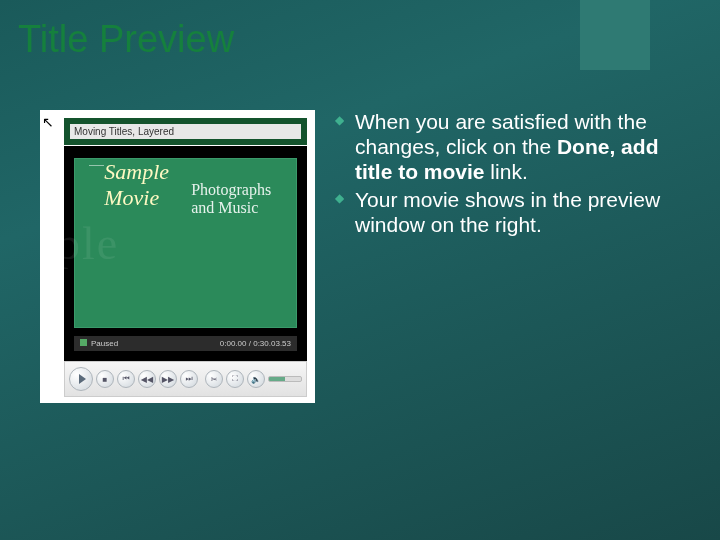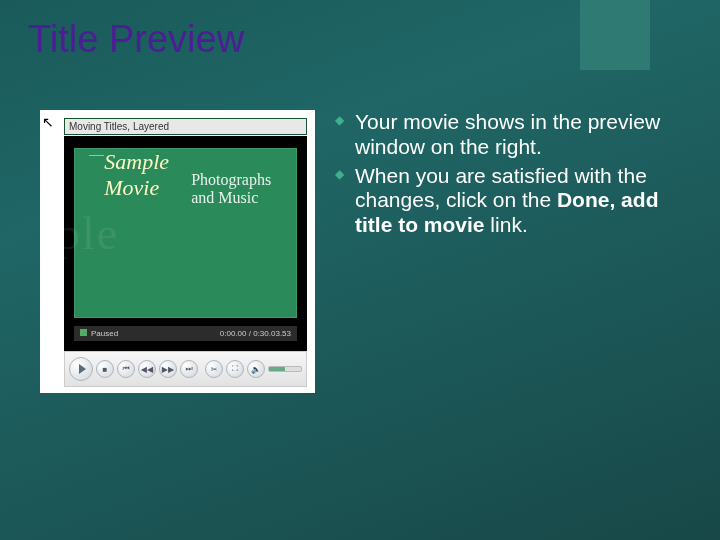--- a/index.html
+++ b/index.html
@@ -19,22 +19,21 @@
     width: 70px;
     height: 70px;
     background: #2f7a73;
   }
   .slide-title {
     position: absolute;
     top: 18px;
     left: 18px;
     font-size: 38px;
     font-weight: 400;
-    color: #4c1d95;
-    margin-left: 10px;
+    color: #15803d;
   }
   .content {
     position: absolute;
     top: 110px;
     left: 40px;
     right: 30px;
     display: flex;
     gap: 20px;
   }
   .preview-pane {
@@ -45,21 +44,21 @@
   }
   .cursor-arrow {
     position: absolute;
     top: 4px;
     left: 2px;
     font-size: 14px;
     color: #000;
   }
   .title-bar {
     background: #e8e8e8;
-    border: 1px solid #14532d;
+    border: 6px solid #14532d;
     font-size: 10px;
     color: #333;
     padding: 2px 4px;
     margin-left: 18px;
     margin-right: 2px;
     margin-bottom: 1px;
   }
   .black-mat {
     background: #000;
     padding: 12px 10px 10px 10px;
@@ -217,17 +216,17 @@
       <div class="ctrl-spacer"></div>
       <div class="ctrl-btn">✂</div>
       <div class="ctrl-btn">⛶</div>
       <div class="ctrl-btn">🔈</div>
       <div class="vol"></div>
     </div>
 
   </div>
 
   <ul class="bullets">
+    <li><span>When you are satisfied with the changes, click on the </span><b>Done, add title to movie</b><span> link.</span></li>
     <li><span>Your movie shows in the preview window on the right.</span></li>
-    <li><span>When you are satisfied with the changes, click on the </span><b>Done, add title to movie</b><span> link.</span></li>
   </ul>
 
 </div>
 
 </body></html>

